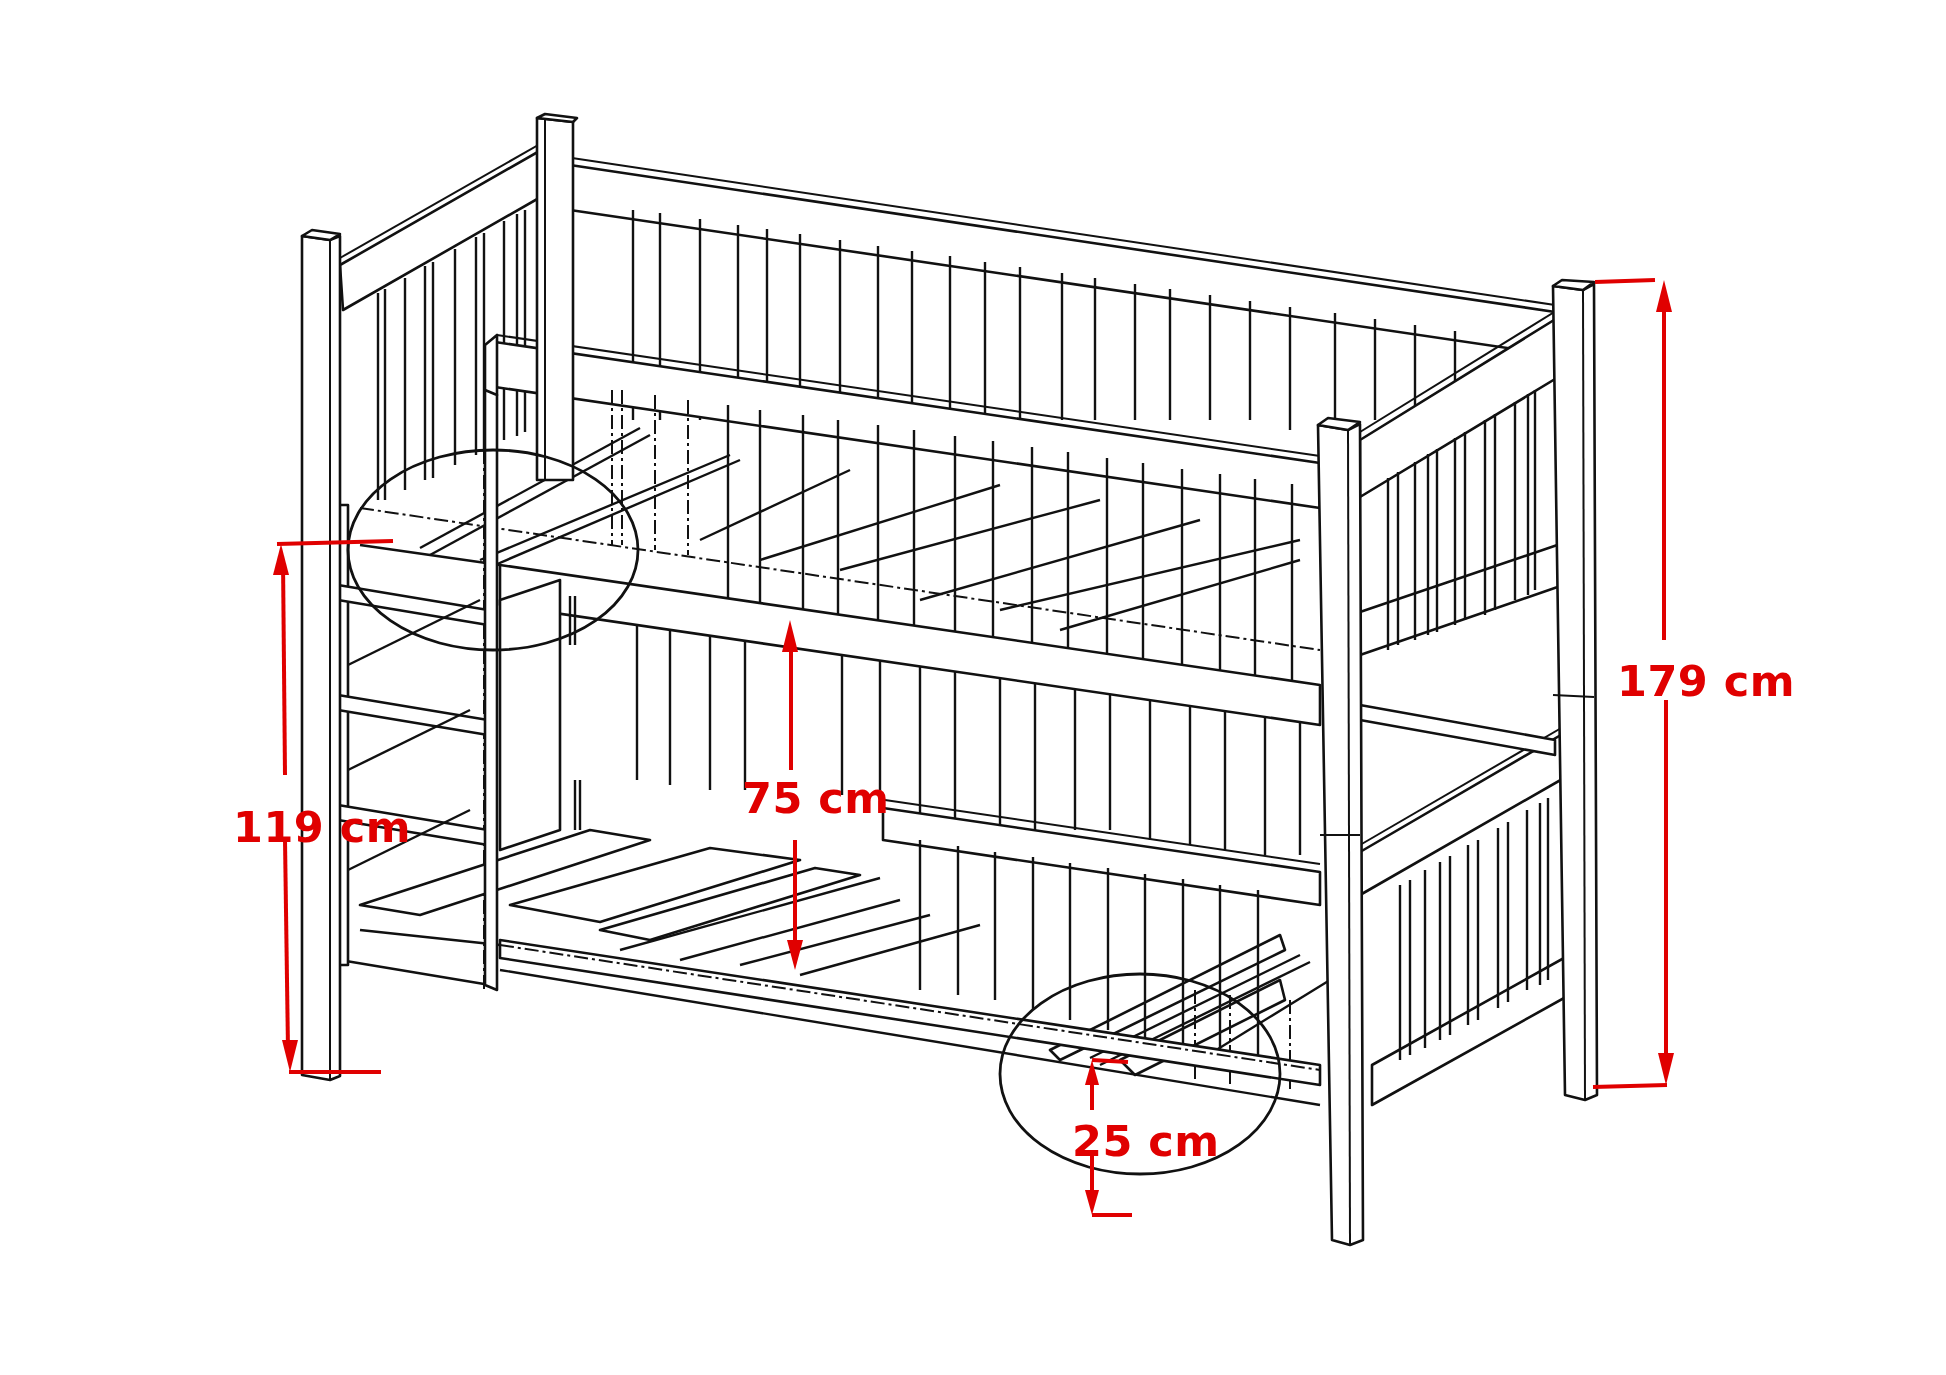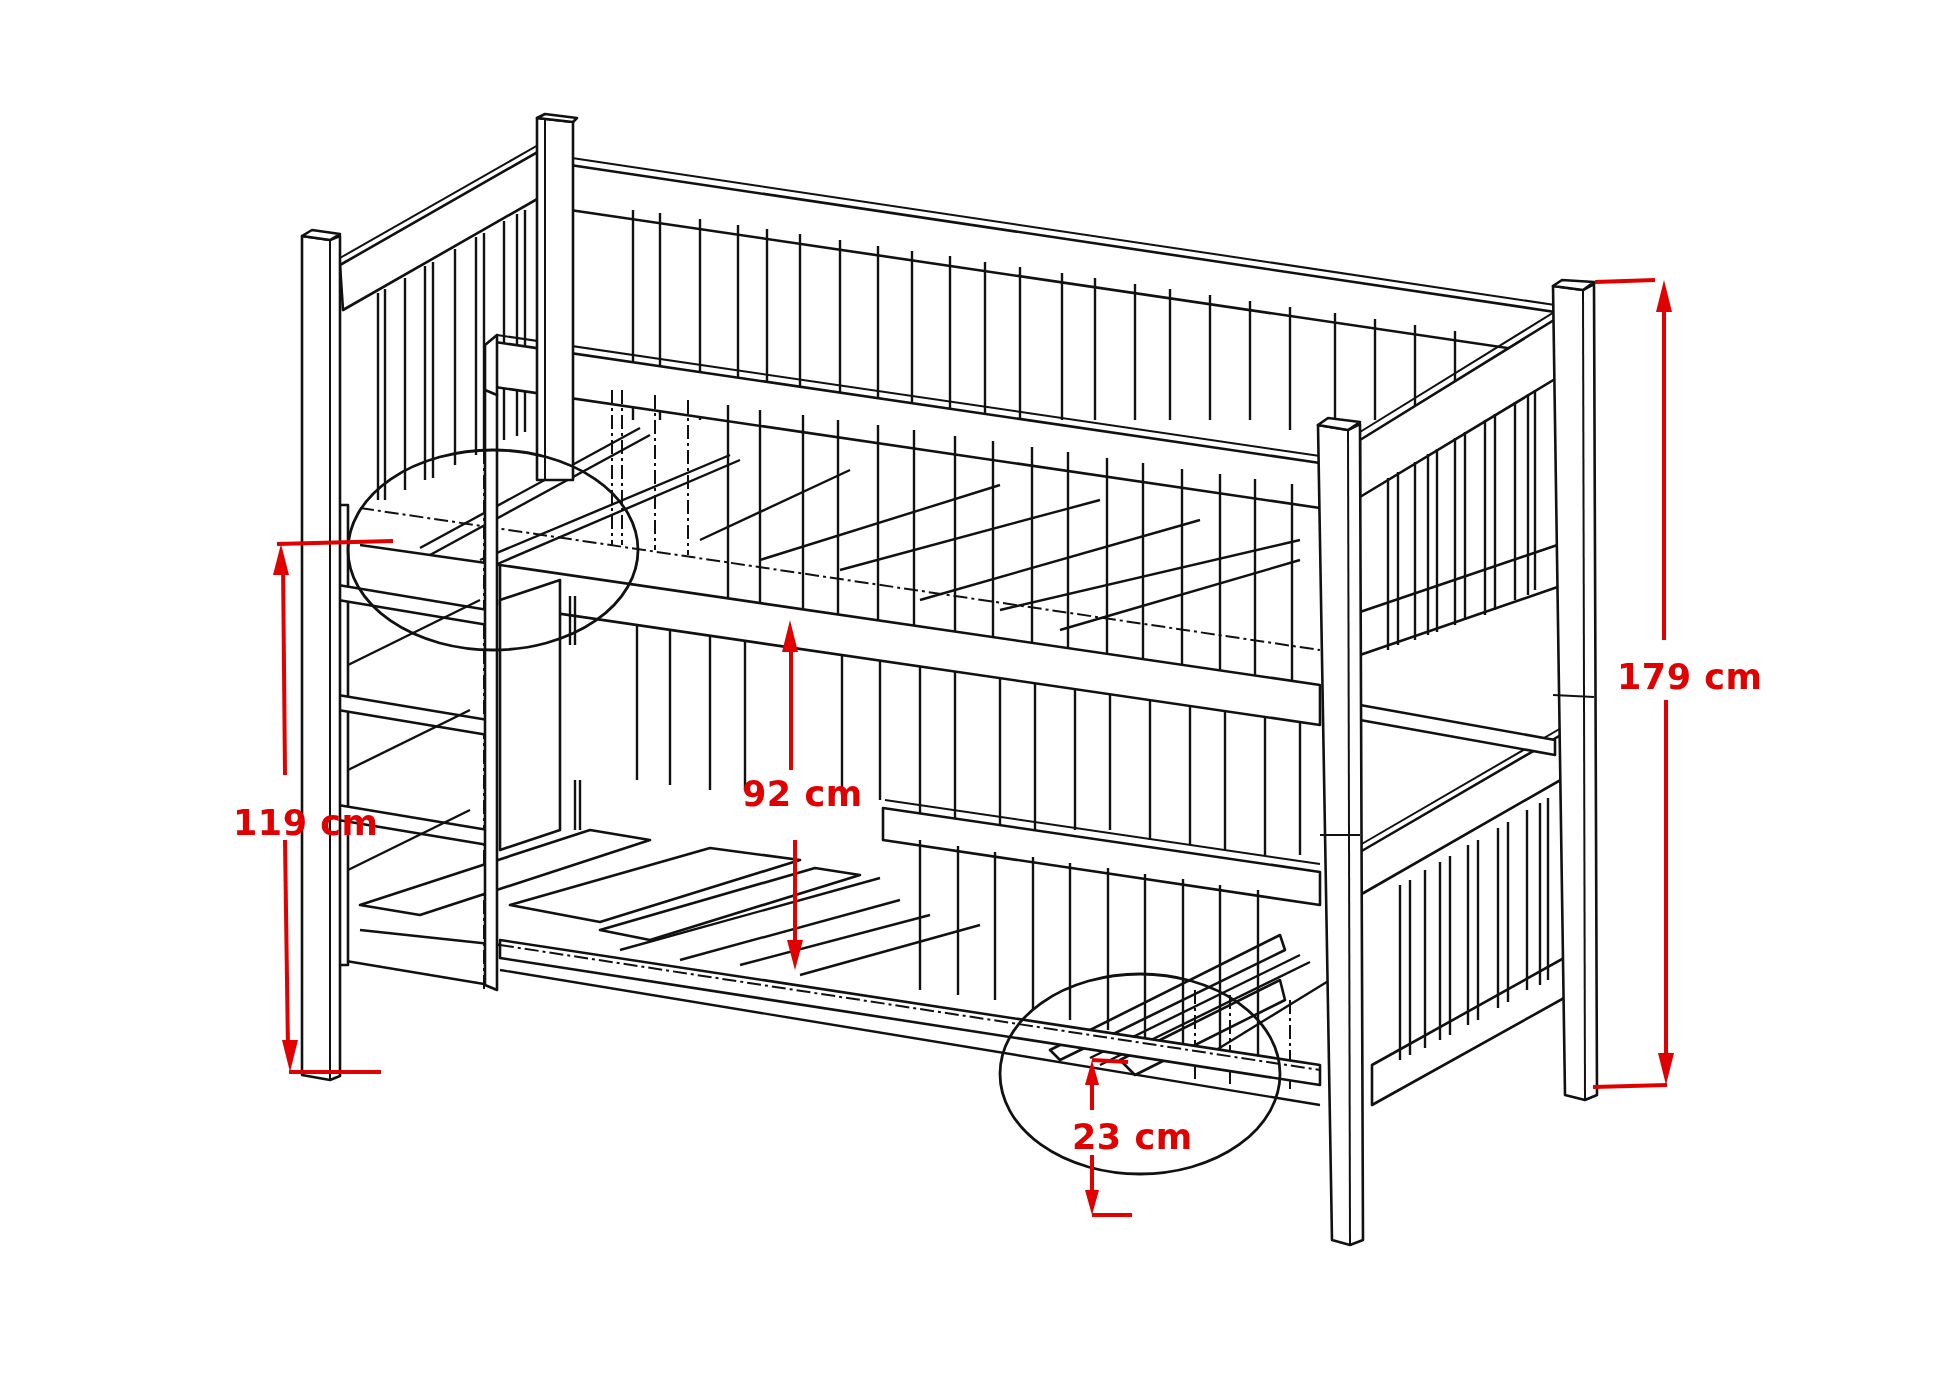--- a/index.html
+++ b/index.html
@@ -5,21 +5,21 @@
   html, body { margin: 0; padding: 0; background: #ffffff; }
   body { width: 1946px; height: 1375px; overflow: hidden; position: relative; font-family: "DejaVu Sans", sans-serif; }
   #diagram { position: absolute; left: 0; top: 0; width: 1946px; height: 1375px; }
   .ln { stroke: #111; stroke-width: 2.6; fill: #fff; stroke-linejoin: round; }
   .l { stroke: #111; stroke-width: 2.4; fill: none; }
   .thin { stroke: #111; stroke-width: 2; fill: none; }
   .dash { stroke: #111; stroke-width: 2; fill: none; stroke-dasharray: 14 4 3 4; }
   .circ { stroke: #111; stroke-width: 2.8; fill: none; }
   .dim { stroke: #e00000; stroke-width: 4; fill: none; }
   .dimhead { fill: #e00000; }
-  .dim-label { position: absolute; color: #e00000; font-weight: bold; font-size: 35px; white-space: nowrap; letter-spacing: 0.5px; background: transparent; line-height: 1; }
+  .dim-label { position: absolute; color: #e00000; font-weight: bold; font-size: 43px; white-space: nowrap; letter-spacing: 0.5px; background: transparent; line-height: 1; }
 </style>
 </head>
 <body>
 
 <svg id="diagram" viewBox="0 0 1946 1375" xmlns="http://www.w3.org/2000/svg">
 
   <g>
 
     <polygon class="ln" points="340,265 550,145 553,190 343,310"></polygon>
     <line class="thin" x1="340" y1="258" x2="547" y2="140"></line>
@@ -309,14 +309,14 @@
     <line class="dim" x1="1092" y1="1215" x2="1132" y2="1215"></line>
     <line class="dim" x1="1092" y1="1080" x2="1092" y2="1110"></line>
     <line class="dim" x1="1092" y1="1155" x2="1092" y2="1196"></line>
     <polygon class="dimhead" points="1092,1060 1085,1085 1099,1085"></polygon>
     <polygon class="dimhead" points="1092,1215 1085,1190 1099,1190"></polygon>
   </g>
 </svg>
 
 <div class="dim-label" style="left:1617px; top:660px;">179 cm</div>
 <div class="dim-label" style="left:233px; top:806px;">119 cm</div>
-<div class="dim-label" style="left:742px; top:777px;">92 cm</div>
-<div class="dim-label" style="left:1072px; top:1120px;">23 cm</div>
+<div class="dim-label" style="left:742px; top:777px;">75 cm</div>
+<div class="dim-label" style="left:1072px; top:1120px;">25 cm</div>
 
 </body></html>

